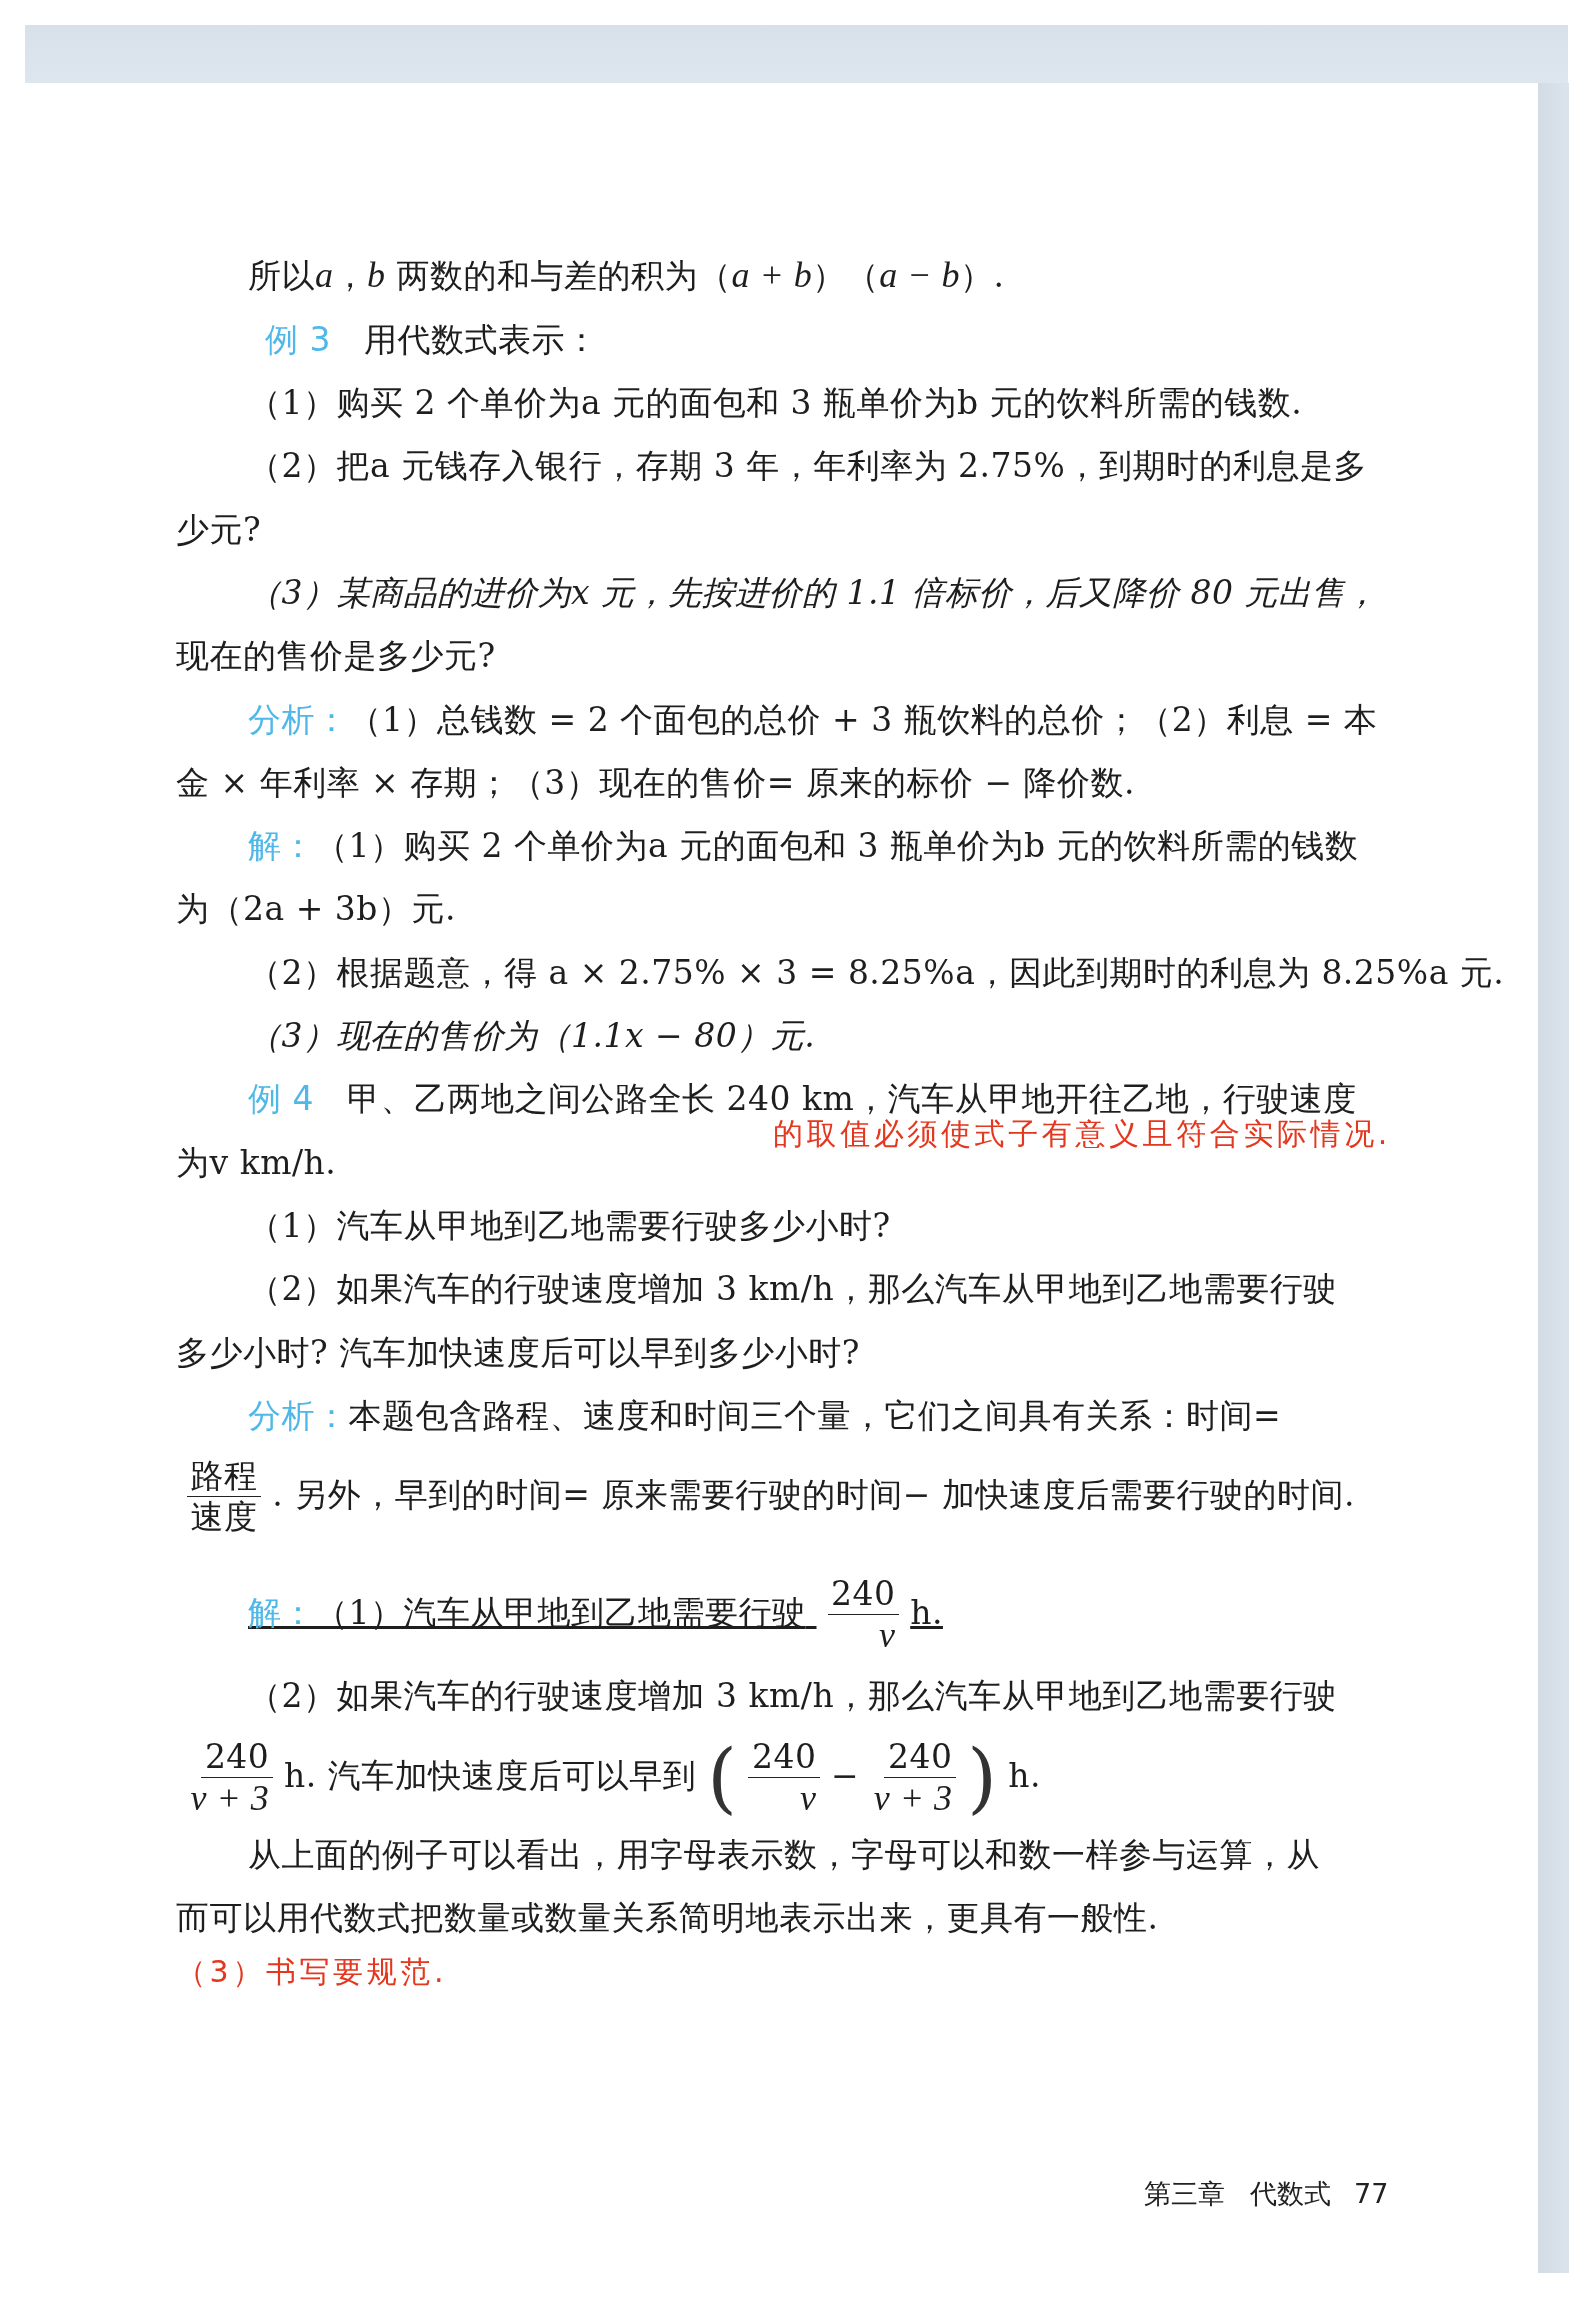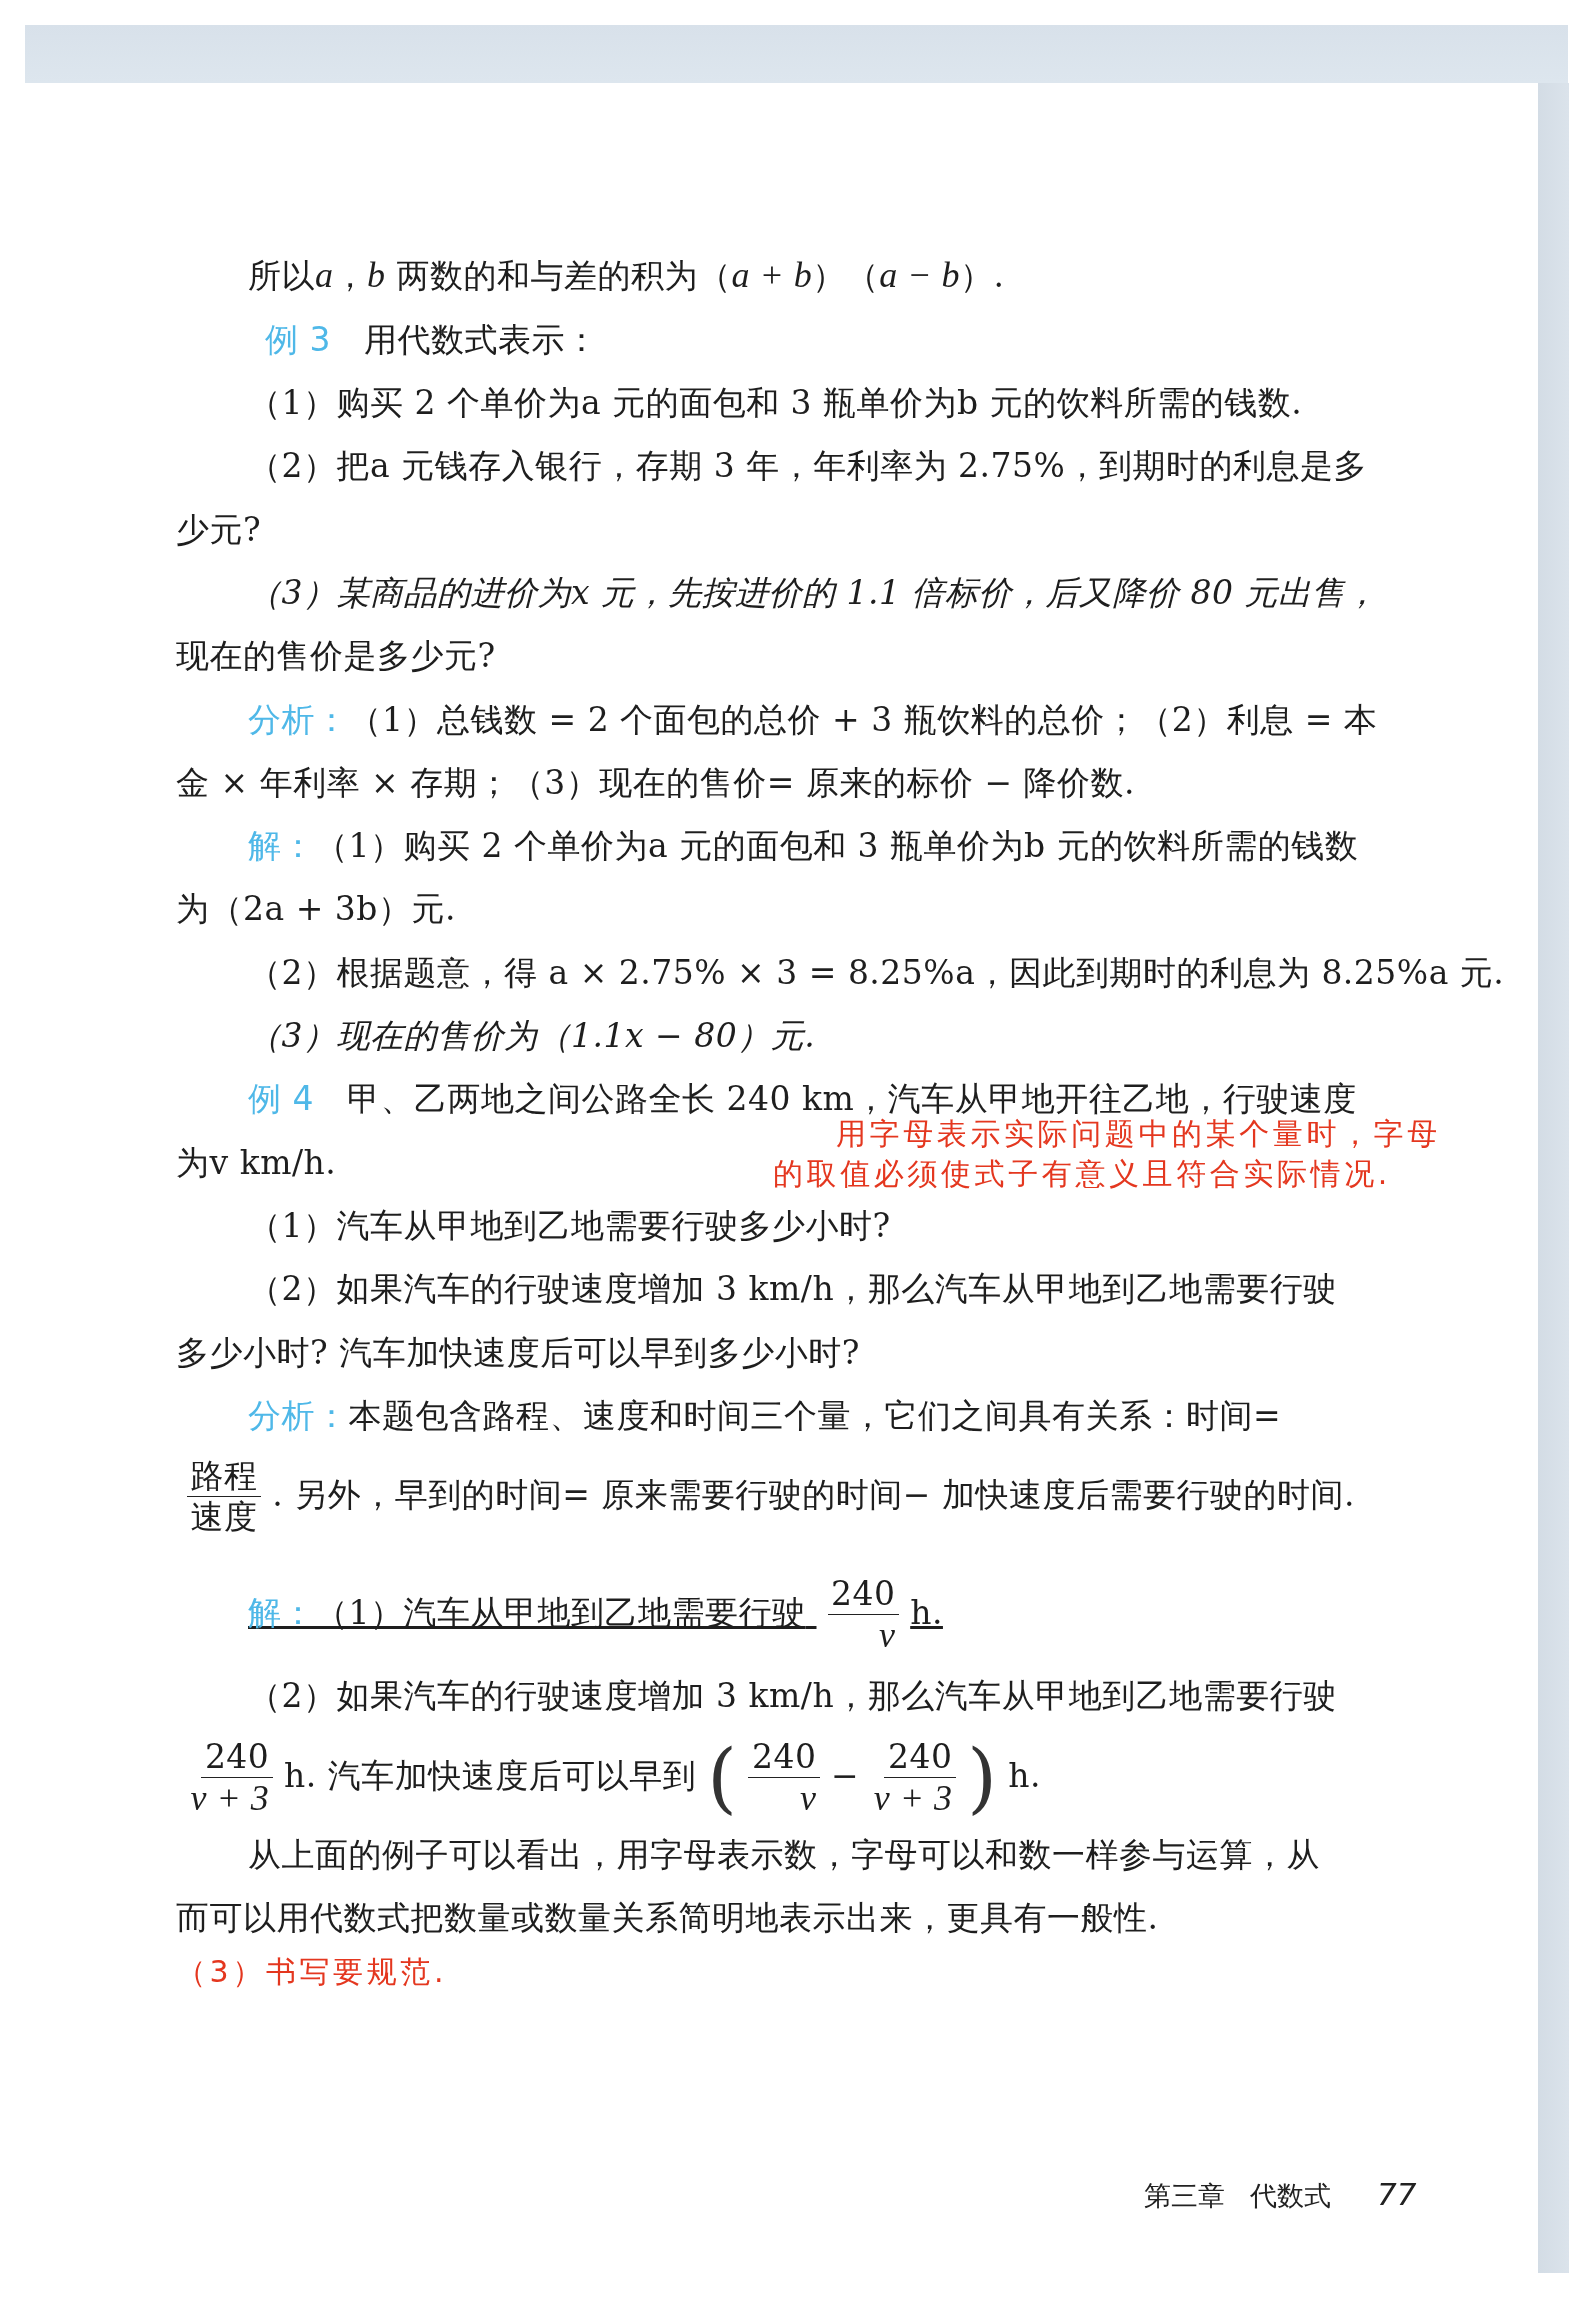--- a/index.html
+++ b/index.html
@@ -30,21 +30,21 @@
     display: inline-flex; flex-direction: column; align-items: flex-end;
     vertical-align: middle; line-height: 40px; margin: 0 11px;
   }
   .frac .num { border-bottom: 1.8px solid #222; padding: 0 3.6px; }
   .frac .den { padding: 0 3.6px; }
   .bigparen { font-size: 76px; line-height: 76px; vertical-align: middle; font-weight: 100; color: #333; }
   .footer {
     position: absolute; left: 1144px; top: 2176px;
     font-size: 27px; font-family: "DejaVu Sans", "Liberation Sans", sans-serif; color: #222;
   }
-  .footer .pgnum { font-size: 31px; margin-left: 46px; font-style: italic; }
+  .footer .pgnum { font-size: 27px; margin-left: 23px; }
   .footer .title { margin-left: 25px; }
 </style>
 </head>
 <body>
 
 <div class="top-band"></div>
 <div class="right-band"></div>
 
 <div class="content">
 
@@ -69,21 +69,20 @@
   </div>
   <div class="line" style="top:877px;">为（2a + 3b）元.</div>
   <div class="line ind" style="top:941px;">（2）根据题意，得 a × 2.75% × 3 = 8.25%a，因此到期时的利息为 8.25%a 元.</div>
   <div class="line ind" style="top:1004px;font-style:italic;">（3）现在的售价为（1.1x − 80）元.</div>
 
   <div class="line ind" style="top:1067px;">
     <span class="blue">例 4</span>&nbsp;&nbsp;&nbsp;<span>甲、乙两地之间公路全长 240 km，汽车从甲地开往乙地，行驶速度</span>
   </div>
   <div class="line" style="top:1131px;">为v km/h.</div>
   <div class="line red" style="top:1114px; left:597px; line-height:40px;">
-    <div style="padding-left:63px;">用字母表示实际问题中的某个量时，字母</div>
     <div>的取值必须使式子有意义且符合实际情况.</div>
   </div>
   <div class="line ind" style="top:1194px;">（1）汽车从甲地到乙地需要行驶多少小时?</div>
   <div class="line ind" style="top:1257px;">（2）如果汽车的行驶速度增加 3 km/h，那么汽车从甲地到乙地需要行驶</div>
   <div class="line" style="top:1321px;">多少小时? 汽车加快速度后可以早到多少小时?</div>
   <div class="line ind" style="top:1384px;">
     <span class="blue">分析：</span><span>本题包含路程、速度和时间三个量，它们之间具有关系：时间=</span>
   </div>
   <div class="line" style="top:1456px;">
     <span class="frac">

